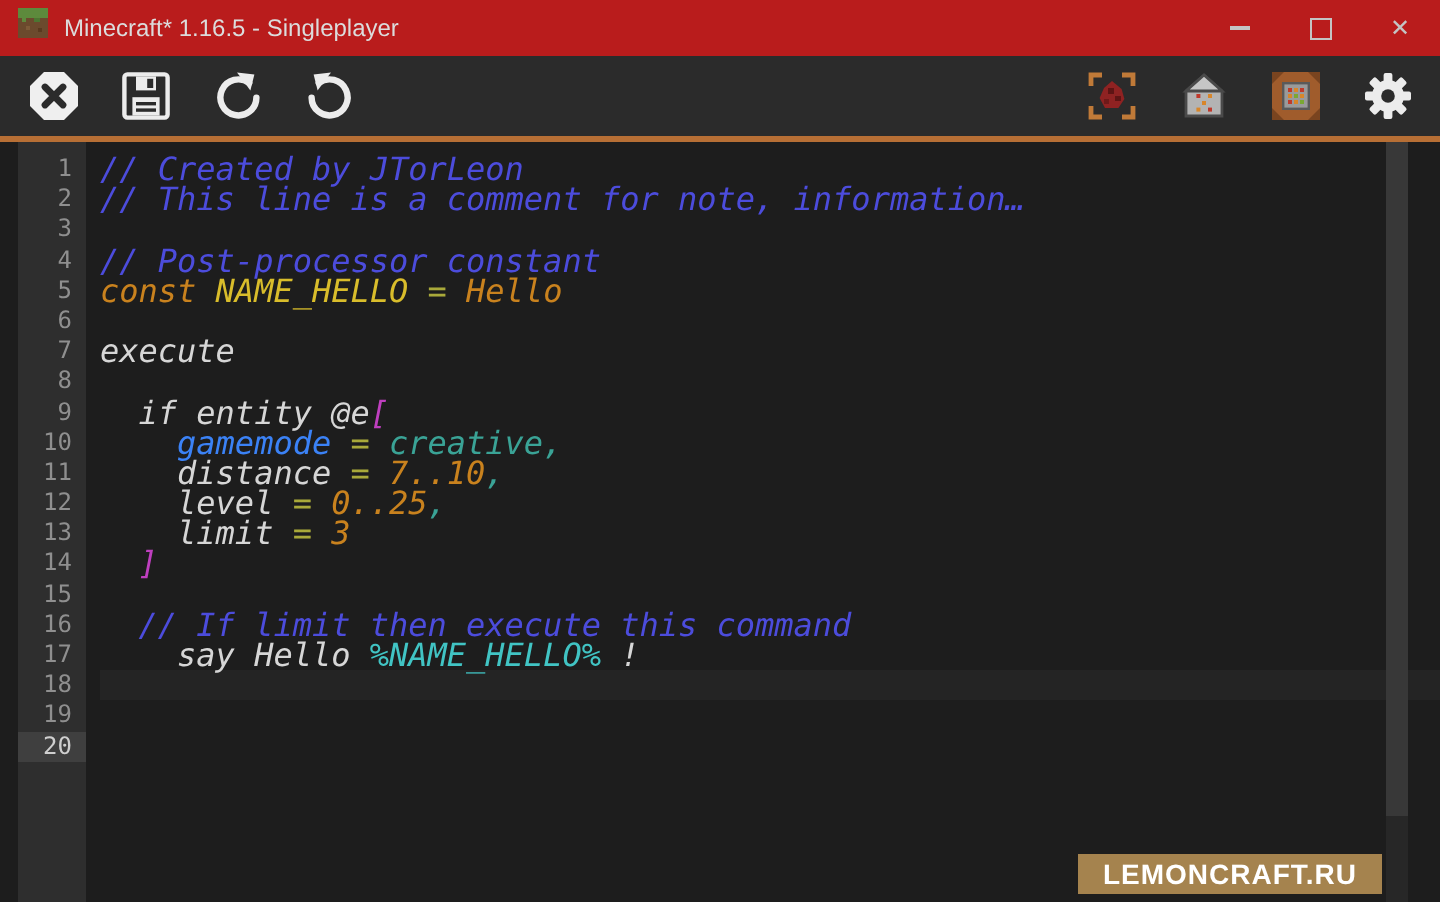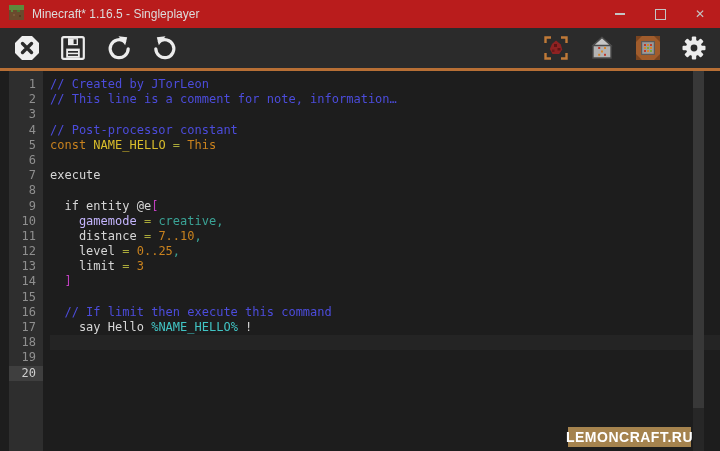--- a/index.html
+++ b/index.html
@@ -21,28 +21,28 @@
   .tb-group.left{gap:19px;}
   .tb-group.right{gap:19px;}
   .tb-btn{width:27px;height:27px;display:flex;align-items:center;justify-content:center;cursor:pointer;}
   .tb-btn svg{display:block;}
   
   .editor{position:relative;height:380px;background:#1d1d1d;display:flex;padding-left:9px;box-sizing:border-box;}
   .gutter{width:34px;background:#2e2e2e;padding-top:6px;box-sizing:border-box;
           font-family:"DejaVu Sans Mono",monospace;font-size:12px;color:#8f8f8f;text-align:right;}
   .ln{height:15.2px;line-height:15.2px;padding-right:7px;}
   .ln.current{background:#3f3f3f;color:#cfcfcf;}
-  .code{flex:1;padding:6px 0 0 7px;font-family:"DejaVu Sans Mono",monospace;font-size:12px;overflow:hidden;}
+  .code{flex:1;padding:6px 0 0 7px;font-family:"DejaVu Sans Mono",monospace;font-size:16px;overflow:hidden;font-style:italic;}
   .code-line{height:15.2px;line-height:15.2px;white-space:pre;}
   .code-line.current{background:rgba(255,255,255,0.035);}
   
   .v-scrollbar{position:absolute;top:0;right:16px;width:11px;height:380px;background:#272727;}
   .v-thumb{position:absolute;top:0;left:0;width:11px;height:337px;background:#383838;}
   
-  .watermark{position:absolute;right:29px;bottom:4px;width:123px;height:20px;background:#a5834e;
+  .watermark{position:absolute;right:29px;bottom:4px;width:152px;height:20px;background:#a5834e;
              display:flex;align-items:center;justify-content:center;color:#fff;
              font-weight:bold;font-size:14px;letter-spacing:0.5px;}
 </style>
 </head>
 <body>
 
 <div class="window">
 
   <div class="titlebar">
     <div class="title-left">
@@ -202,26 +202,26 @@
         <div class="ln">17</div>
         <div class="ln">18</div>
         <div class="ln">19</div>
         <div class="ln current">20</div>
       </div>
     <div class="code">
         <div class="code-line"><span style="color: rgb(76, 76, 220);">// Created by JTorLeon</span></div>
         <div class="code-line"><span style="color: rgb(76, 76, 220);">// This line is a comment for note, information…</span></div>
         <div class="code-line">&nbsp;</div>
         <div class="code-line"><span style="color: rgb(76, 76, 220);">// Post-processor constant</span></div>
-        <div class="code-line"><span style="color: rgb(201, 130, 30);">const </span><span style="color: rgb(217, 189, 43);">NAME_HELLO </span><span style="color: rgb(169, 169, 58);">= </span><span style="color: rgb(201, 130, 30);">This</span></div>
+        <div class="code-line"><span style="color: rgb(201, 130, 30);">const </span><span style="color: rgb(217, 189, 43);">NAME_HELLO </span><span style="color: rgb(169, 169, 58);">= </span><span style="color: rgb(201, 130, 30);">Hello</span></div>
         <div class="code-line">&nbsp;</div>
         <div class="code-line"><span style="color: rgb(214, 214, 214);">execute</span></div>
         <div class="code-line">&nbsp;</div>
         <div class="code-line"><span style="color: rgb(214, 214, 214);">  if entity @e</span><span style="color: rgb(191, 63, 191);">[</span></div>
-        <div class="code-line"><span style="color: #c4b5fd;">    gamemode </span><span style="color: rgb(169, 169, 58);">= </span><span style="color: rgb(58, 163, 150);">creative</span><span style="color: rgb(58, 163, 150);">,</span></div>
+        <div class="code-line"><span style="color: #3b82f6;">    gamemode </span><span style="color: rgb(169, 169, 58);">= </span><span style="color: rgb(58, 163, 150);">creative</span><span style="color: rgb(58, 163, 150);">,</span></div>
         <div class="code-line"><span style="color: rgb(214, 214, 214);">    distance </span><span style="color: rgb(169, 169, 58);">= </span><span style="color: rgb(201, 130, 30);">7..10</span><span style="color: rgb(58, 163, 150);">,</span></div>
         <div class="code-line"><span style="color: rgb(214, 214, 214);">    level </span><span style="color: rgb(169, 169, 58);">= </span><span style="color: rgb(201, 130, 30);">0..25</span><span style="color: rgb(58, 163, 150);">,</span></div>
         <div class="code-line"><span style="color: rgb(214, 214, 214);">    limit </span><span style="color: rgb(169, 169, 58);">= </span><span style="color: rgb(201, 130, 30);">3</span></div>
         <div class="code-line"><span style="color: rgb(191, 63, 191);">  ]</span></div>
         <div class="code-line">&nbsp;</div>
         <div class="code-line"><span style="color: rgb(76, 76, 220);">  // If limit then execute this command</span></div>
         <div class="code-line"><span style="color: rgb(214, 214, 214);">    say Hello </span><span style="color: rgb(65, 196, 196);">%NAME_HELLO%</span><span style="color: rgb(214, 214, 214);"> !</span></div>
         <div class="code-line current">&nbsp;</div>
       </div>
     <div class="v-scrollbar">

